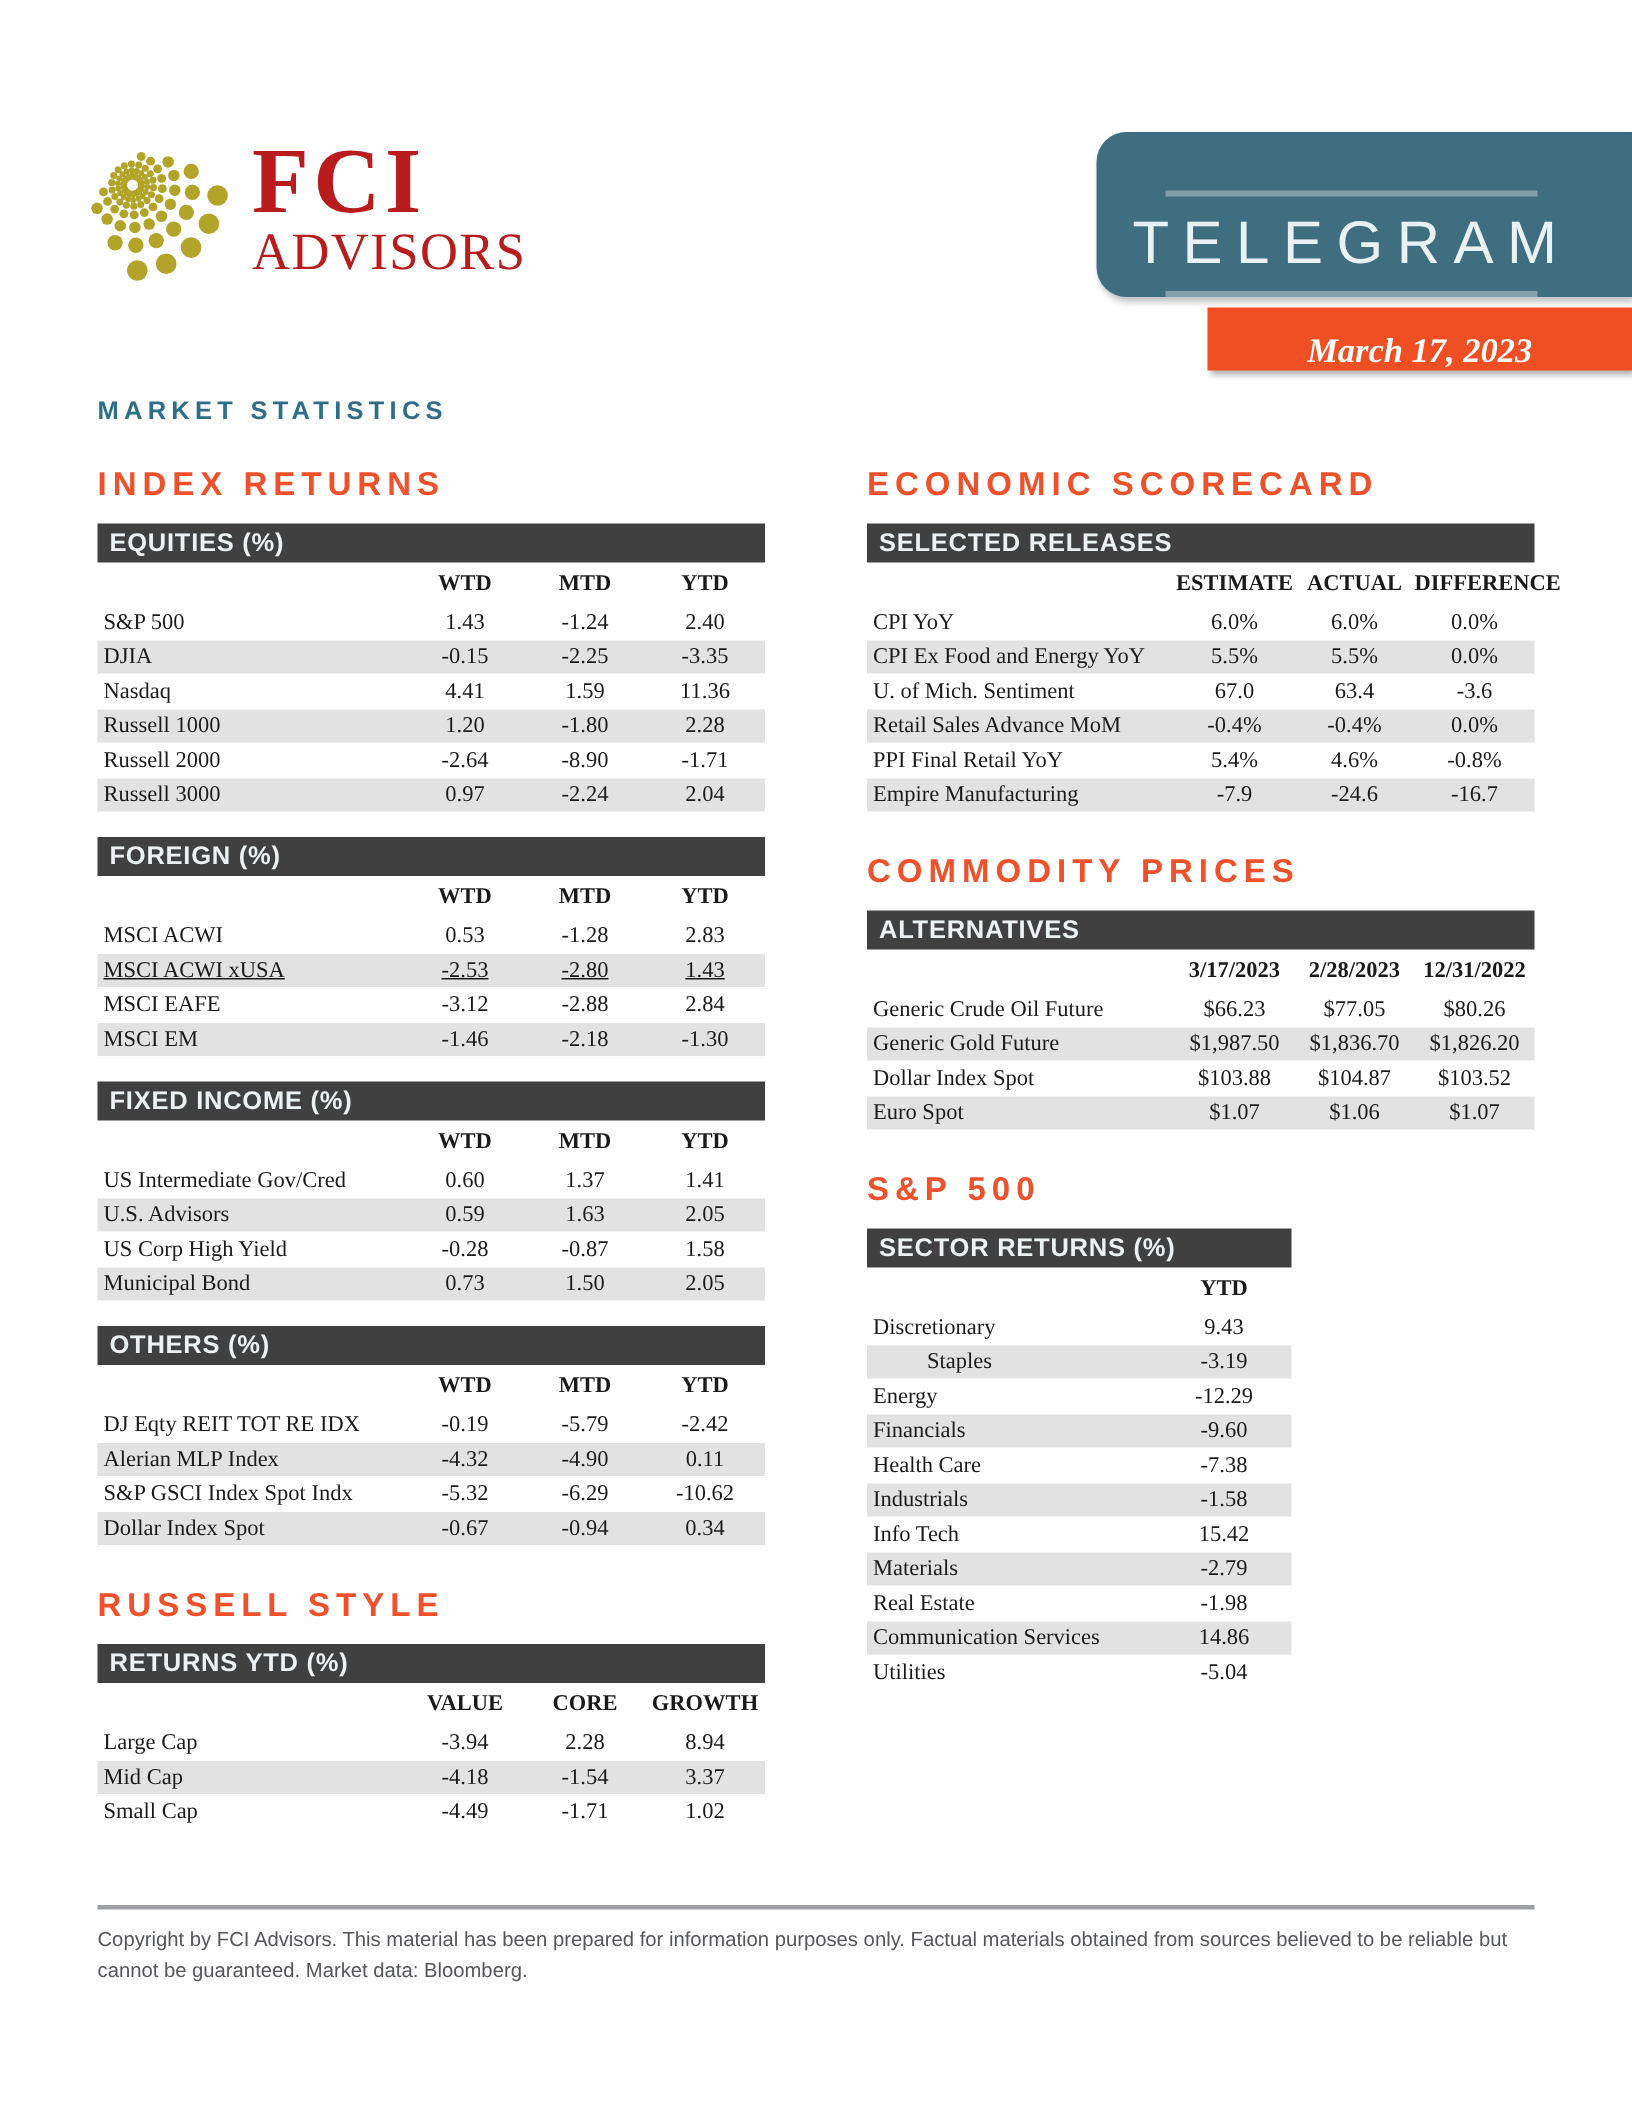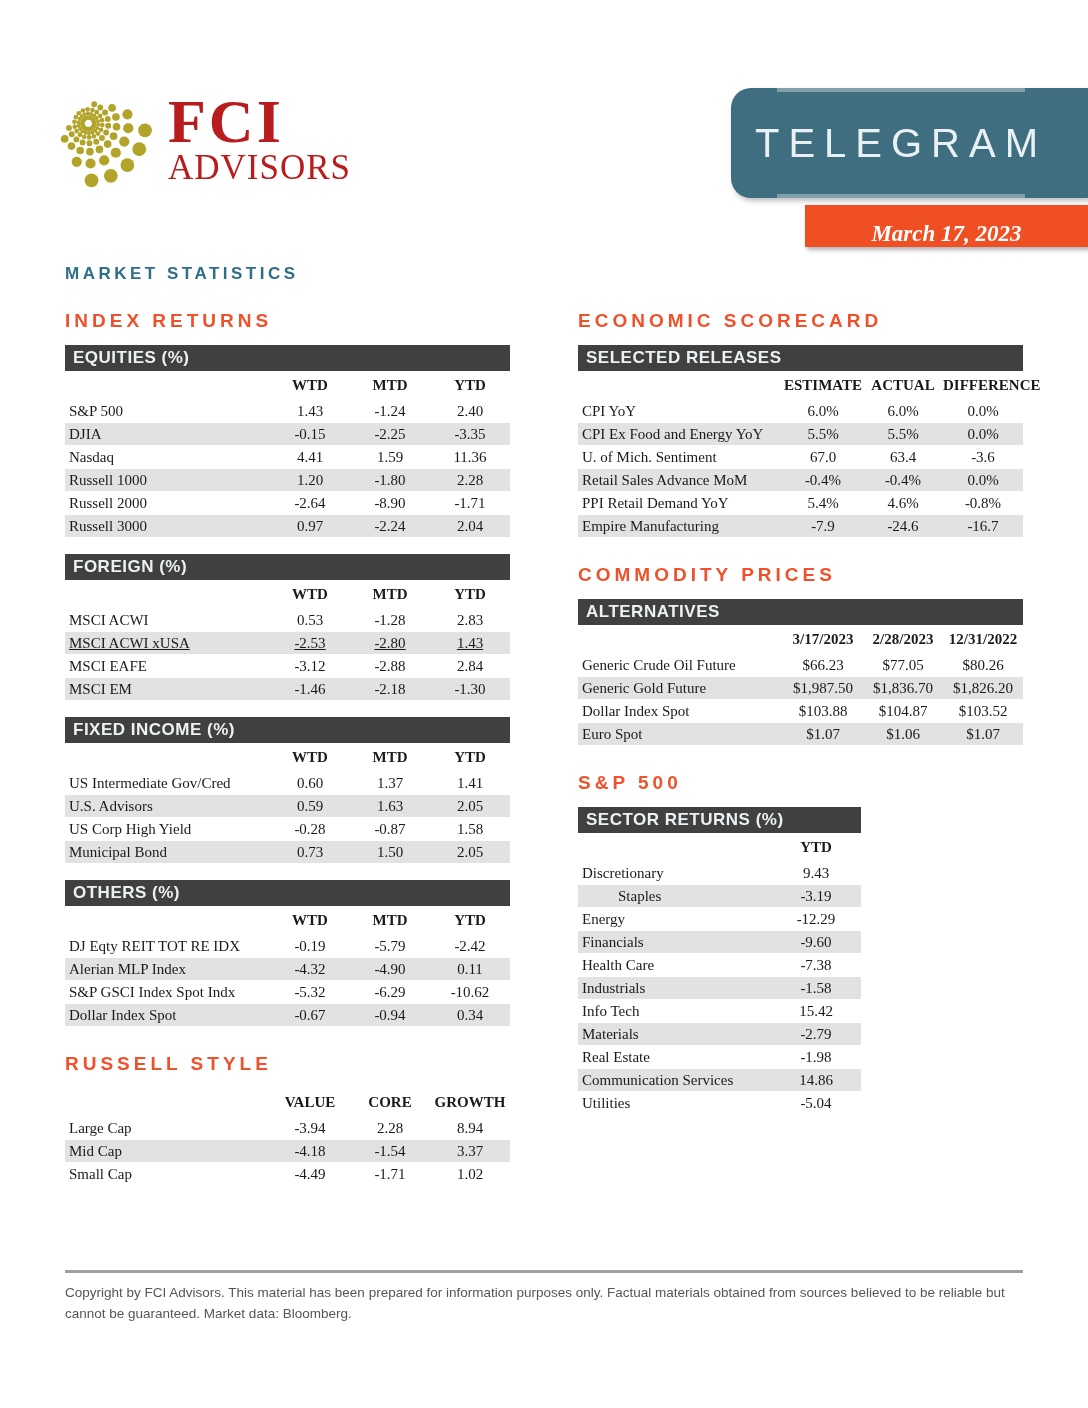--- a/index.html
+++ b/index.html
@@ -10,38 +10,38 @@
   .header{position:relative;height:250px;}
   .logo-block{position:absolute;left:58px;top:93px;display:flex;align-items:flex-start;}
   .globe{width:98px;height:98px;margin-top:2px;}
   .logo-text{margin-left:12px;color:#b91c1c;font-family:"Liberation Serif","DejaVu Serif",serif;}
   .logo-fci{font-size:62px;font-weight:700;line-height:56px;letter-spacing:3px;}
   .logo-advisors{font-size:35px;font-weight:400;line-height:38px;letter-spacing:1px;}
 
   .banner-wrap{position:absolute;right:0;top:88px;width:357px;}
   .telegram-box{background:#3E6E80;height:110px;border-radius:20px 0 0 20px;
                 box-shadow:2px 3px 5px rgba(0,0,0,.25);
-                display:flex;flex-direction:column;justify-content:space-between;}
+                display:flex;flex-direction:column;justify-content:flex-end;}
   .telegram-line{height:4px;background:rgba(255,255,255,.35);width:248px;margin-left:46px;}
   .telegram-title{color:#EAF1F4;font-size:40px;font-weight:300;letter-spacing:9px;
                   text-align:center;width:294px;margin:9px 0 9px 23px;}
   .date-banner{margin-top:7px;margin-left:74px;width:283px;height:42px;background:#F04E23;
                box-shadow:2px 3px 4px rgba(0,0,0,.3);
                display:flex;align-items:flex-end;justify-content:center;}
   .date-banner span{color:#fff;font-family:"Liberation Serif","DejaVu Serif",serif;
                     font-style:italic;font-weight:700;font-size:23px;}
 
   
   .market-statistics{margin:14px 0 0 65px;color:#2E6E88;font-size:17px;font-weight:700;
                      letter-spacing:3.5px;}
   .columns{display:flex;gap:68px;margin:26px 65px 0 65px;align-items:flex-start;}
   .col{width:445px;flex:0 0 445px;}
 
   .section{margin-bottom:26px;}
-  .section-heading{color:#F0512A;font-size:19px;font-weight:700;letter-spacing:4px;
+  .section-heading{color:#F0512A;font-size:22px;font-weight:700;letter-spacing:4px;
                    margin-bottom:13px;}
 
   
   .tbl{margin-bottom:16px;}
   .tbl-bar{height:26px;background:#404040;color:#ECF1F3;font-size:17px;font-weight:700;
            letter-spacing:.5px;display:flex;align-items:center;padding-left:8px;
            box-sizing:border-box;}
   .tbl.narrow{width:283px;}
   .colheads{display:grid;height:29px;align-items:center;
             font-family:"Liberation Serif","DejaVu Serif",serif;font-weight:700;font-size:15px;
@@ -345,20 +345,21 @@
               <span class="val">-0.67</span>
               <span class="val">-0.94</span>
               <span class="val">0.34</span>
             </div>
           </div>
         </div>
       </div>
       <div class="section">
         <div class="section-heading">RUSSELL STYLE</div>
         <div class="tbl">
+          <div class="tbl-bar">RETURNS YTD (%)</div>
           <div class="colheads" style="grid-template-columns: 1fr 80px 80px 80px;">
             <div class=""></div>
             <span>VALUE</span>
             <span>CORE</span>
             <span>GROWTH</span>
           </div>
           <div class="rows">
             <div class="row" style="grid-template-columns: 1fr 80px 80px 80px;">
               <span class="lbl">Large Cap</span>
               <span class="val">-3.94</span>
@@ -411,21 +412,21 @@
               <span class="val">63.4</span>
               <span class="val">-3.6</span>
             </div>
             <div class="row" style="grid-template-columns: 1fr 80px 80px 80px;">
               <span class="lbl">Retail Sales Advance MoM</span>
               <span class="val">-0.4%</span>
               <span class="val">-0.4%</span>
               <span class="val">0.0%</span>
             </div>
             <div class="row" style="grid-template-columns: 1fr 80px 80px 80px;">
-              <span class="lbl">PPI Retail Demand YoY</span>
+              <span class="lbl">PPI Final Retail YoY</span>
               <span class="val">5.4%</span>
               <span class="val">4.6%</span>
               <span class="val">-0.8%</span>
             </div>
             <div class="row" style="grid-template-columns: 1fr 80px 80px 80px;">
               <span class="lbl">Empire Manufacturing</span>
               <span class="val">-7.9</span>
               <span class="val">-24.6</span>
               <span class="val">-16.7</span>
             </div>

